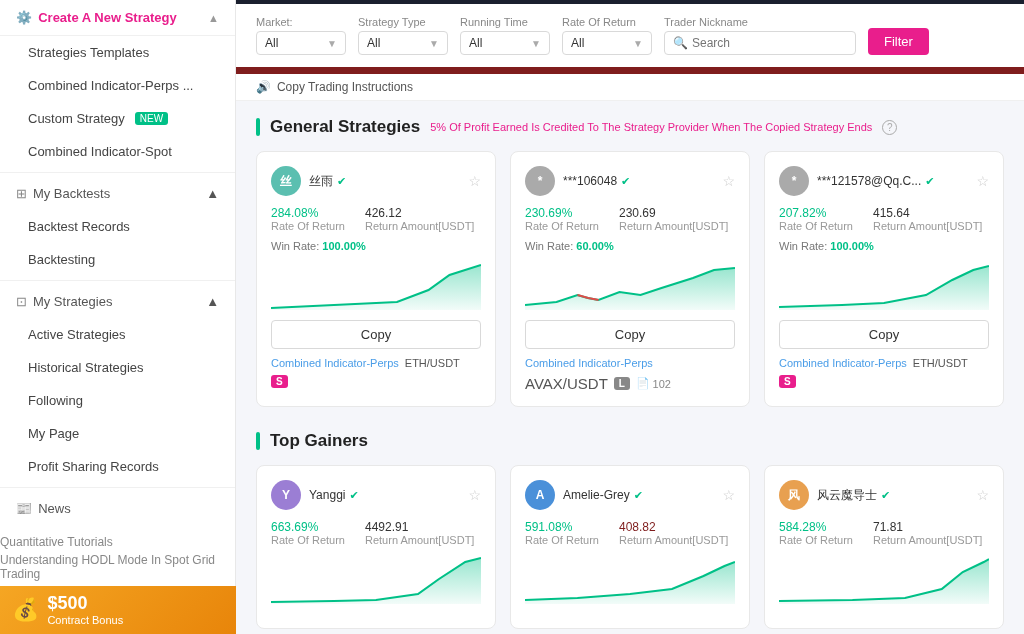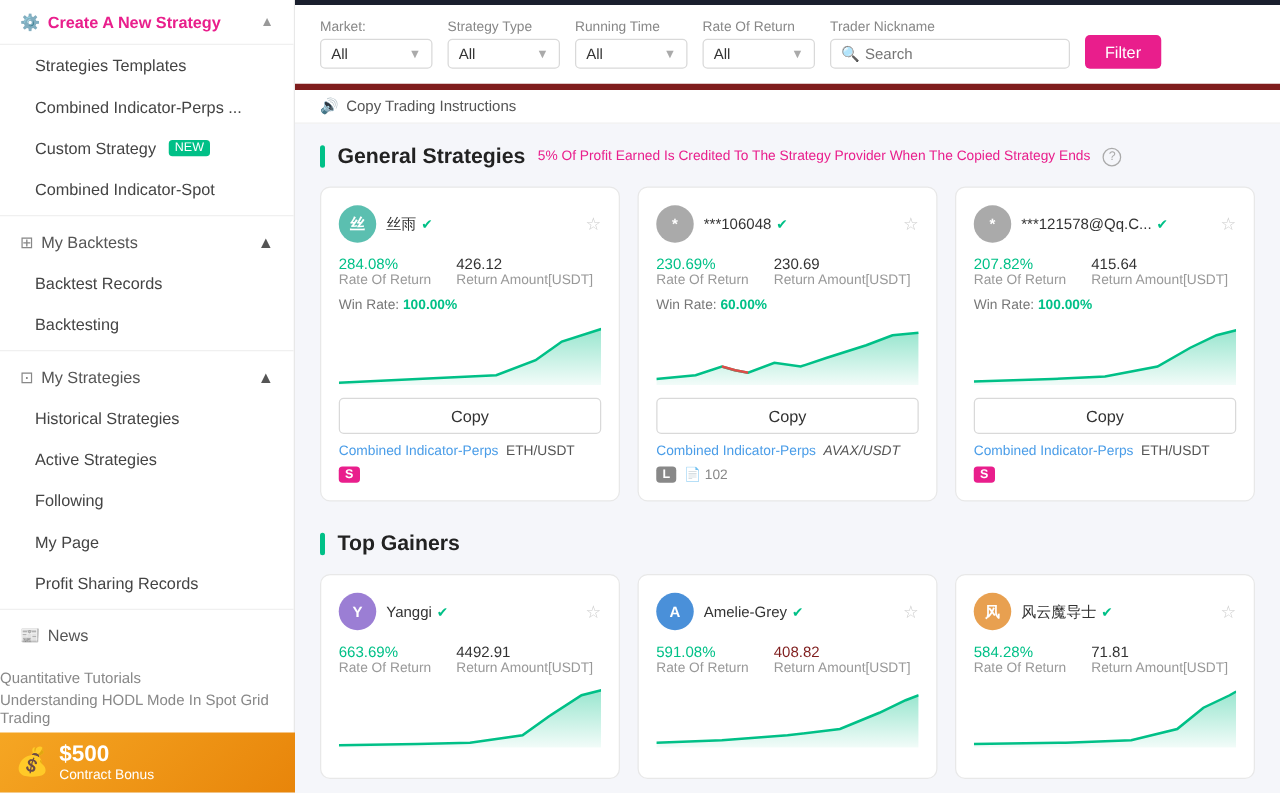--- a/index.html
+++ b/index.html
@@ -21,21 +21,21 @@
     .promo-amount { font-size: 18px; font-weight: 700; line-height: 1.1; }
     .promo-sub { font-size: 11px; }
 
     
     .sidebar-bottom { padding: 8px 0; font-size: 12px; color: #888; }
     .sidebar-bottom a { color: #888; text-decoration: none; display: block; padding: 2px 0; }
 
     
     .main { flex: 1; display: flex; flex-direction: column; overflow: hidden; }
     .top-bar { background: #1a1f2e; height: 4px; }
-    .filters { background: #fff; padding: 12px 20px; border-bottom: 5px solid #7f1d1d; display: flex; align-items: center; gap: 12px; flex-wrap: wrap; }
+    .filters { background: #fff; padding: 12px 20px; border-bottom: 7px solid #7f1d1d; display: flex; align-items: center; gap: 12px; flex-wrap: wrap; }
     .filter-group { display: flex; flex-direction: column; gap: 3px; }
     .filter-label { font-size: 11px; color: #888; }
     .filter-select { display: flex; align-items: center; border: 1px solid #d9d9d9; border-radius: 4px; padding: 4px 8px; gap: 4px; cursor: pointer; background: #fff; min-width: 90px; font-size: 12px; color: #333; text-align: right; }
     .filter-select .chev { color: #aaa; font-size: 10px; margin-left: auto; }
     .search-box { display: flex; align-items: center; border: 1px solid #d9d9d9; border-radius: 4px; padding: 4px 8px; gap: 4px; background: #fff; min-width: 140px; }
     .search-box input { border: none; outline: none; font-size: 12px; width: 100%; color: #333; }
     .filter-btn { background: #e91e8c; color: #fff; border: none; border-radius: 4px; padding: 6px 16px; font-size: 13px; cursor: pointer; white-space: nowrap; align-self: flex-end; }
     .copy-instr { padding: 6px 20px; font-size: 12px; color: #555; background: #fff; border-bottom: 1px solid #f0f0f0; display: flex; align-items: center; gap: 6px; cursor: pointer; }
 
     .content-area { flex: 1; overflow-y: auto; padding: 16px 20px; background: #f5f6fa; }
@@ -114,22 +114,22 @@
 
   <div class="sidebar-divider"></div>
 
   <div class="sidebar-section-header">
     <span style="display:flex;align-items:center;">
       <span class="sec-icon">⊡</span>
       <span>My Strategies</span>
     </span>
     <span>▲</span>
   </div>
+  <div class="sidebar-item">Active Strategies</div>
   <div class="sidebar-item">Historical Strategies</div>
-  <div class="sidebar-item">Active Strategies</div>
   <div class="sidebar-item">Following</div>
   <div class="sidebar-item">My Page</div>
   <div class="sidebar-item">Profit Sharing Records</div>
 
   <div class="sidebar-divider"></div>
 
   <div class="sidebar-section-header">
     <span style="display:flex;align-items:center;">
       <span class="sec-icon">📰</span>
       <span>News</span>
@@ -282,21 +282,21 @@
                 </linearGradient>
               </defs>
             <polyline points="0,45 30,42 50,35 60,38 70,40 90,32 110,35 130,28 160,18 180,10 200,8" fill="none" stroke="#00c087" stroke-width="2"></polyline>
             <polyline points="50,35 60,38 70,40" fill="none" stroke="#e44" stroke-width="2"></polyline>
             <polygon points="0,45 30,42 50,35 60,38 70,40 90,32 110,35 130,28 160,18 180,10 200,8 200,50 0,50" fill="url(#g2)"></polygon>
           </svg>
         </div>
         <button class="copy-btn">Copy</button>
         <div class="card-footer">
           <span class="tag-link">Combined Indicator-Perps</span>
-          <span style="font-size:11px;color:#555;font-style:italic;">AVAX/USDT</span>
+          <span style="font-size:15px;color:#555;">AVAX/USDT</span>
           <span class="tag-badge l">L</span>
           <span class="copy-count">📄 <span>102</span></span>
         </div>
       </div>
 
       <div class="card">
         <div class="card-header">
           <div class="card-user">
             <div class="avatar gray">*</div>
             <span class="card-username">

